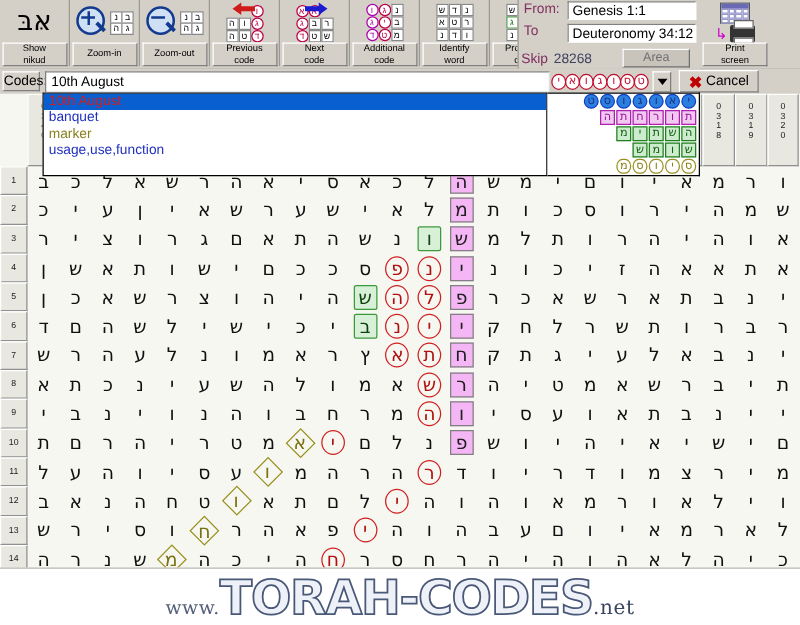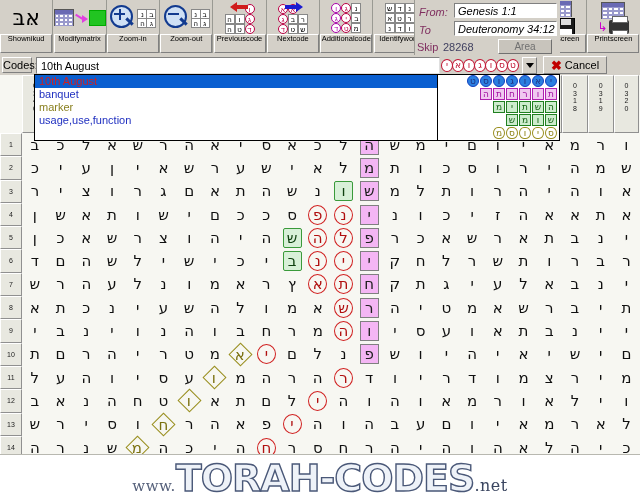--- a/index.html
+++ b/index.html
@@ -33,21 +33,21 @@
     display:flex;align-items:center;justify-content:center;
     overflow:hidden;
   }
   .tbtn .cap{
     width:52px;height:19px;
     background:#d4d0c8;
     border:1px solid #fff;
     border-right-color:#808080;border-bottom-color:#808080;
     font-size:7.5px;line-height:8.5px;
     text-align:center;color:#000;
-    display:flex;flex-direction:row;justify-content:center;
+    display:flex;flex-direction:column;justify-content:center;
     box-sizing:border-box;
   }
   .cap b{font-weight:normal;display:block;}
 
   
   .minigrid{display:grid;grid-template-columns:repeat(3,10px);grid-template-rows:repeat(3,10px);gap:0;}
   .minigrid div{
     width:10px;height:10px;font-size:7px;line-height:10px;text-align:center;
     color:#000;border:1px solid #888;box-sizing:border-box;background:#fff;
   }
@@ -86,21 +86,21 @@
   .prn:before{content:"";position:absolute;left:3px;top:-4px;width:14px;height:5px;background:#fff;border:1px solid #666;}
   .prn:after{content:"";position:absolute;left:3px;bottom:-3px;width:14px;height:5px;background:#fff;border:1px solid #666;}
   .lcorn{color:#c0c;font-size:12px;line-height:12px;}
 
   
   .ftpanel{
     position:absolute;right:0;top:0;width:146px;height:55px;
     background:#d4d0c8;border-left:1px solid #9a9a93;
     box-sizing:border-box;
   }
-  .ftrow{display:flex;align-items:flex-end;height:17px;margin-top:1px;font-style:italic;}
+  .ftrow{display:flex;align-items:flex-start;height:17px;margin-top:1px;}
   .ftlab{width:35px;text-align:left;padding-left:4px;color:#803060;font-size:11px;}
   .ftinput{
     flex:1;height:15px;background:#fff;border:1px solid #808080;
     border-right-color:#fff;border-bottom-color:#fff;
     font-size:11px;line-height:15px;padding-left:3px;color:#000;
     box-sizing:border-box;margin-right:3px;overflow:hidden;white-space:nowrap;
   }
   .skiprow{display:flex;align-items:center;height:17px;margin-top:2px;}
   .skiplab{width:26px;padding-left:2px;color:#803060;font-size:11px;}
   .skipval{width:55px;color:#404060;font-size:11px;}
@@ -242,47 +242,20 @@
     <div class="tbtn">
       <div class="gfx">
           <span class="nikudico">אּבּ</span>
         </div>
       <div class="cap">
         <b>Show</b>
           <b>nikud</b>
       </div>
     </div>
 
-    <div class="tbtn">
-      <div class="gfx" style="gap:1px;">
-        <div class="calico">
-            <div class="hd"></div>
-            <div class="bd">
-              <i></i>
-              <i></i>
-              <i></i>
-              <i></i>
-              <i></i>
-              <i></i>
-              <i></i>
-              <i></i>
-              <i></i>
-              <i></i>
-              <i></i>
-              <i></i>
-            </div>
-          </div>
-        <div class="pinkarrow"></div>
-          <div class="grnblk"></div>
-      </div>
-      <div class="cap">
-        <b>Modify</b>
-          <b>matrix</b>
-      </div>
-    </div>
 
     <div class="tbtn">
       <div class="gfx" style="gap:1px;">
         <div class="magn">
             <div class="lens"></div>
             <div class="sgn plus"></div>
             <div class="hdl"></div>
           </div>
         <div class="minigrid" style="grid-template-columns:repeat(2,9px);grid-template-rows:repeat(2,9px);">
           <div>נ</div>

